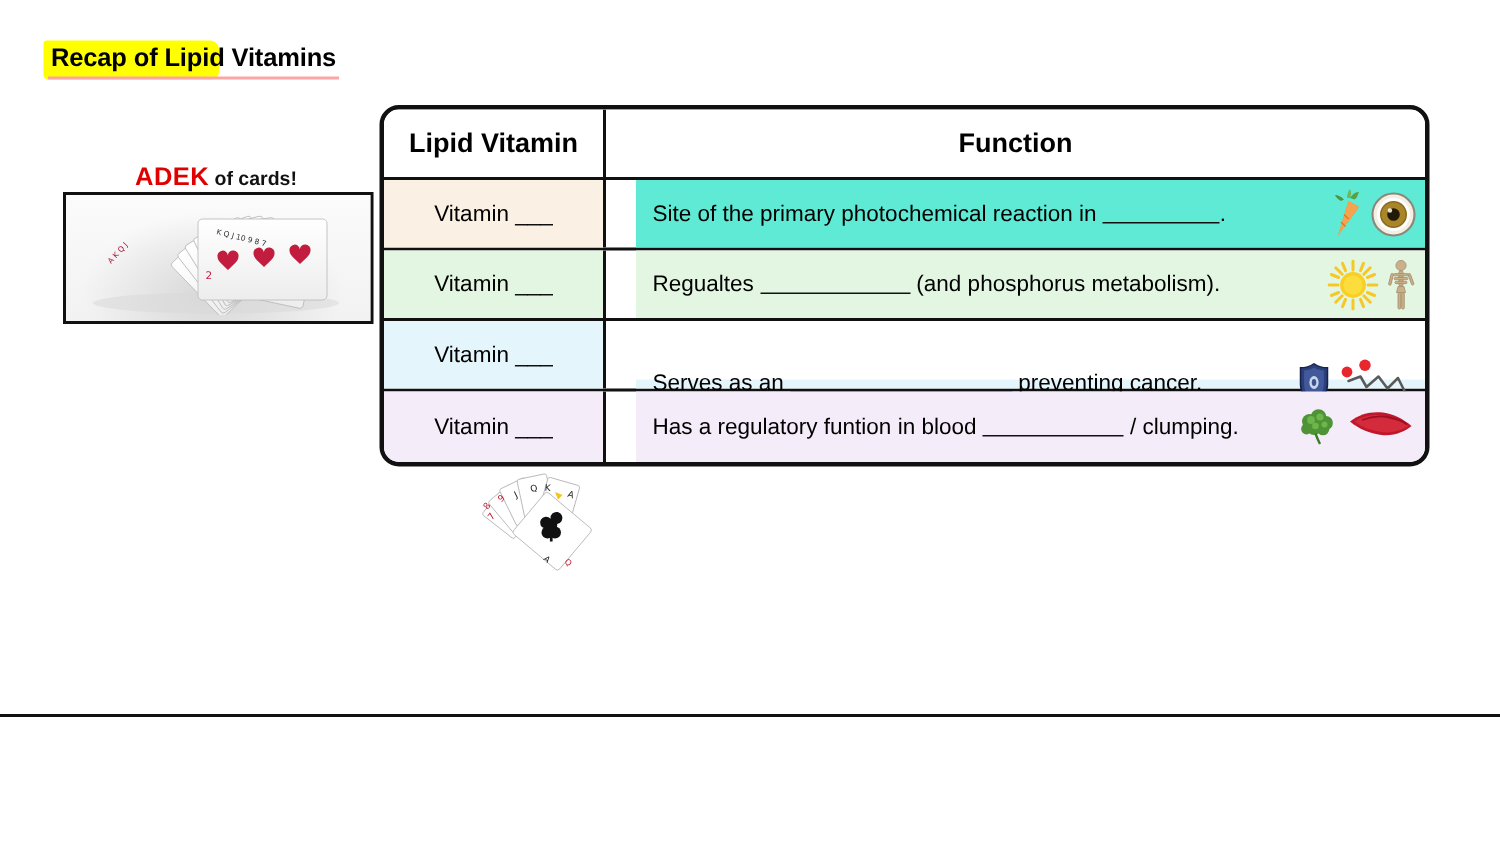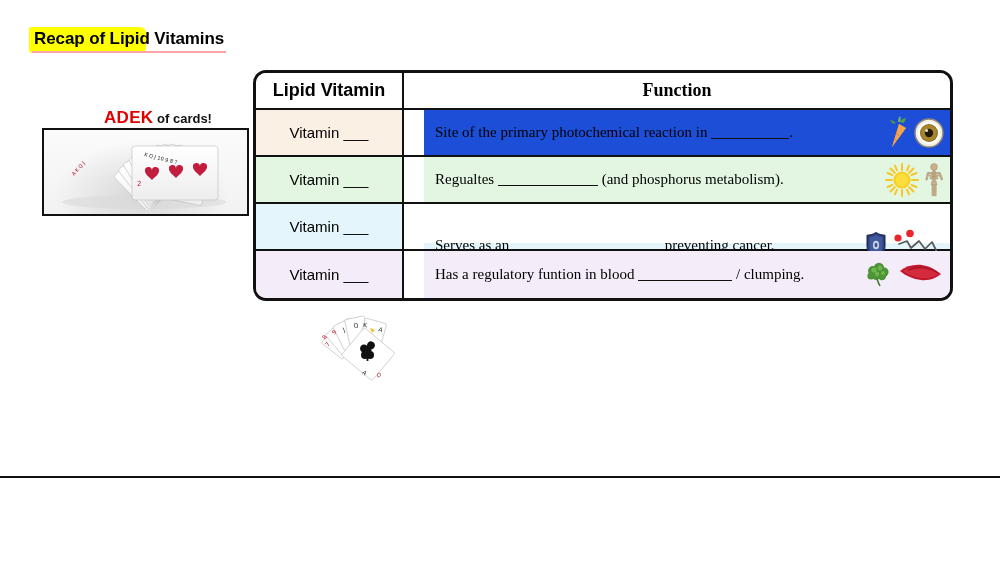--- a/index.html
+++ b/index.html
@@ -36,21 +36,21 @@
     width: 117px;
     height: 26px;
     background: #ffff00;
     z-index: 1;
     border-radius: 2px 6px 5px 3px;
   }
 
   
   #adek-caption {
     position: absolute;
-    left: 56px;
+    left: 42px;
     top: 108px;
     width: 204px;
     text-align: center;
     white-space: nowrap;
   }
   #adek-caption .adek-word {
     color: #e00000;
     font-weight: bold;
     font-size: 17px;
     letter-spacing: 0.3px;
@@ -108,24 +108,23 @@
     justify-content: center;
     padding: 0 6px;
   }
   .cell-fn {
     flex: 1 1 auto;
     box-sizing: border-box;
     display: flex;
     align-items: center;
     padding: 0 8px 0 11px;
     position: relative;
-    font-family: Liberation Serif, serif;
-  }
-
-  #header-row { height: 37px; background: #ffffff; }
+  }
+
+  #header-row { height: 47px; background: #ffffff; }
   #header-row .cell-vit, #header-row .cell-fn {
     font-size: 18px;
     font-weight: bold;
     justify-content: center;
     padding: 0;
   }
 
   .data-row { height: 47px; gap: 20px; }
   .data-row .cell-vit { font-size: 15px; }
   .data-row .fn-text { font-size: 15px; white-space: nowrap; }
@@ -242,21 +241,21 @@
 
 <div id="vitamin-table">
 
   <div class="trow" id="header-row">
     <div class="cell-vit">Lipid Vitamin</div>
     <div class="cell-fn">Function</div>
   </div>
 
   <div class="trow data-row row-a">
     <div class="cell-vit" style="background: rgb(251, 240, 228);">Vitamin ___</div>
-    <div class="cell-fn" style="background: #1d4ed8;">
+    <div class="cell-fn" style="background: #5eead4;">
       <span class="fn-text"><span>Site of the primary photochemical reaction in</span> <span class="blank-line" style="width:78px">&nbsp;</span><span>.</span></span>
       <span class="icon-wrap">
         <svg width="22" height="34" viewBox="0 0 22 34">
           <path d="M13 6c2-3 4-4 6-4-1 2-1 4-3 5" fill="#5aa046"></path>
           <path d="M11 6c0-3 1-5 2-6 1 2 1 4 0 6" fill="#6fb95a"></path>
           <path d="M9 7c-2-2-4-3-6-3 1 2 2 3 4 4" fill="#4f9440"></path>
           <path d="M12 8L5 31l14-19z" fill="#ef8b33"></path>
           <path d="M12 8l7 4-14 19z" fill="#f4a34e"></path>
           <g stroke="#d9762a" stroke-width="0.8">
             <line x1="9" y1="17" x2="12" y2="20"></line>

